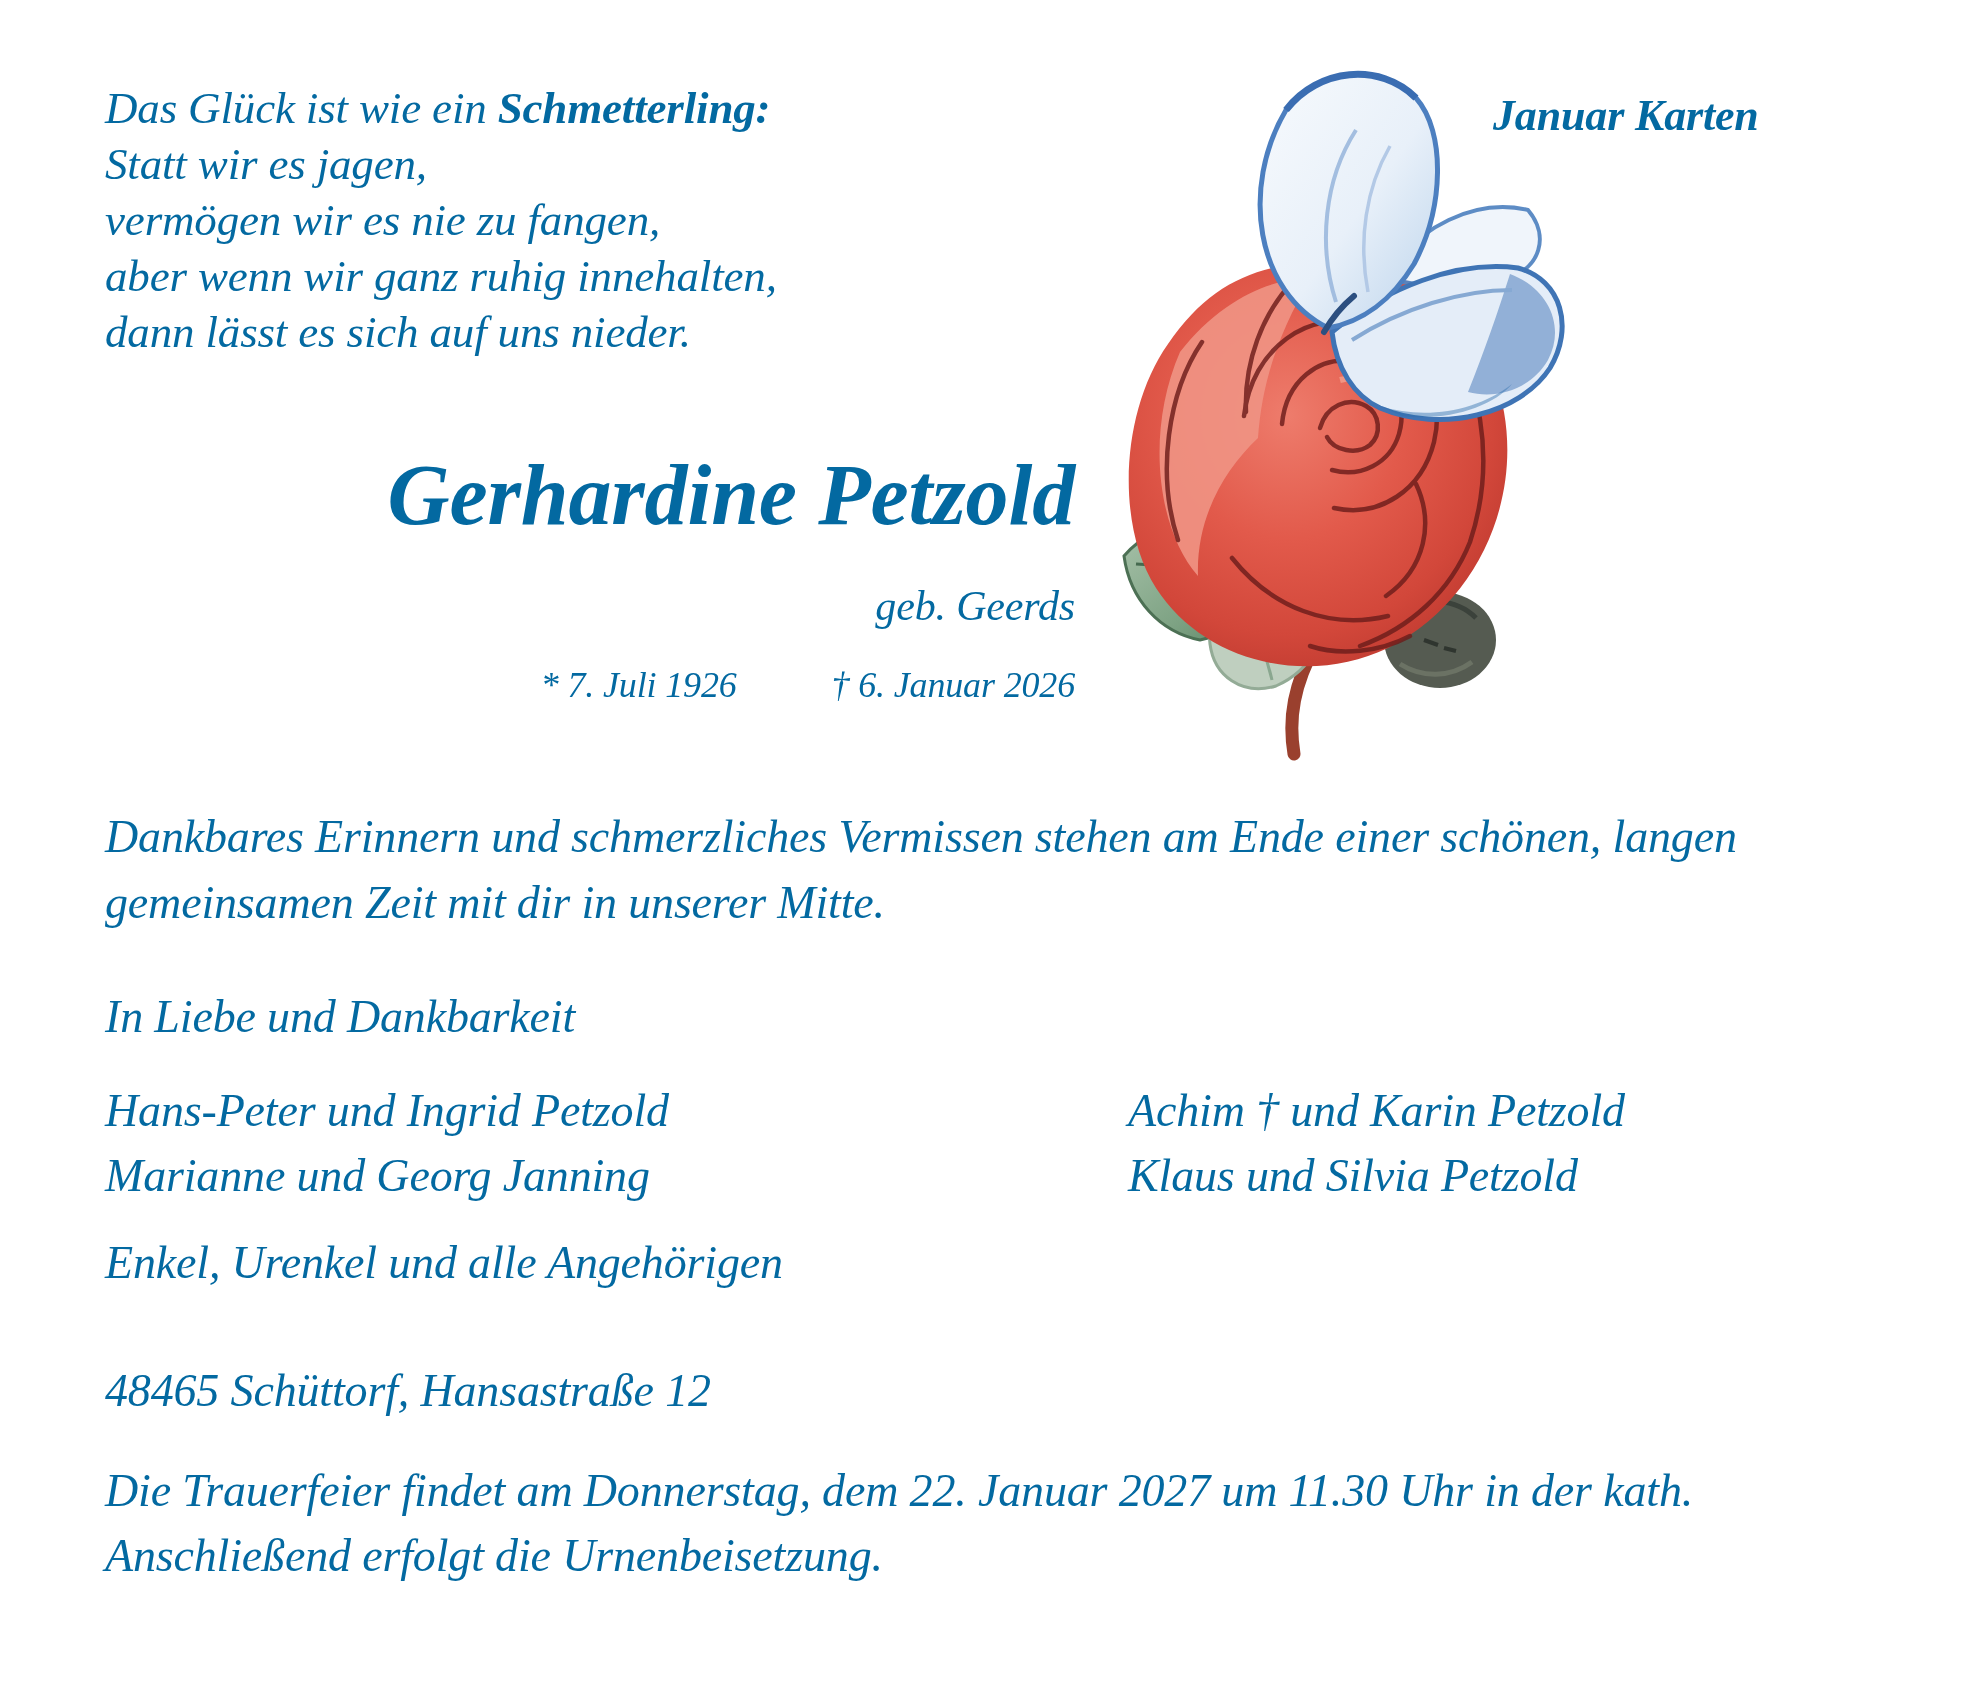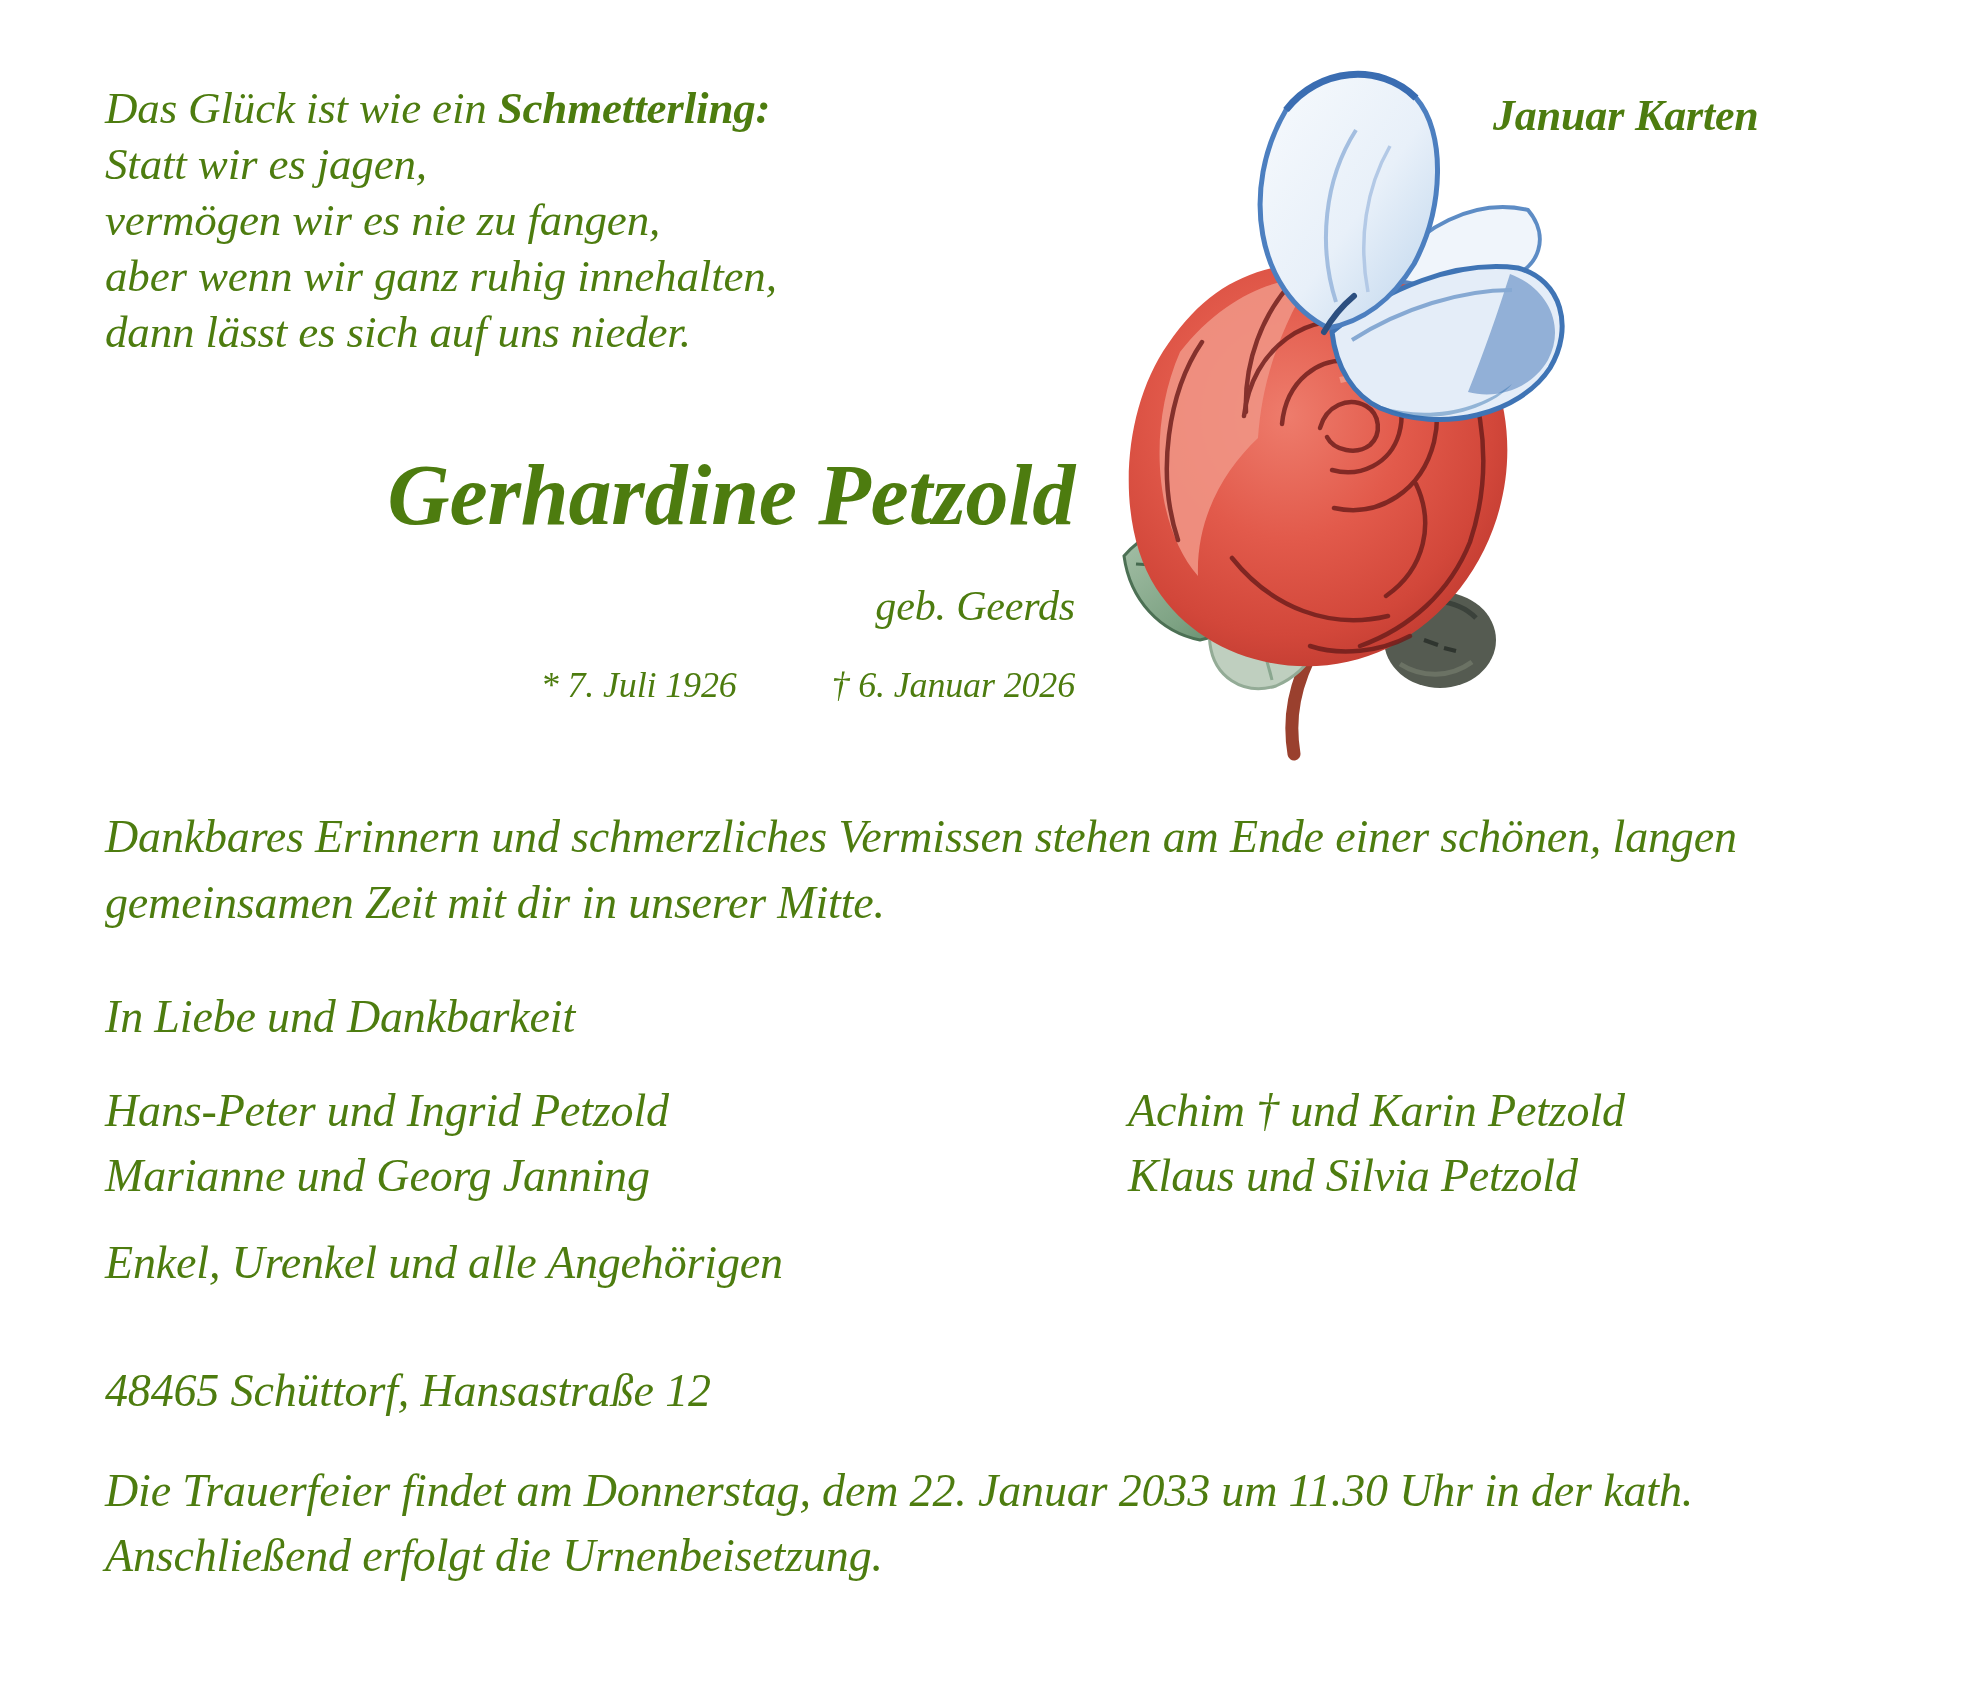--- a/index.html
+++ b/index.html
@@ -4,21 +4,21 @@
 <style>
   * { margin:0; padding:0; box-sizing:border-box; }
   html,body { background:#ffffff; }
   .canvas {
     position:relative;
     width:1980px; height:1690px;
     background:#ffffff;
     overflow:hidden;
     font-family:"Liberation Serif","DejaVu Serif",serif;
     font-style:italic;
-    color:#4d7c0f;
+    color:#0369a1;
     letter-spacing:-0.01em;
   }
   .abs { position:absolute; }
   .b { font-weight:bold; }
 
   .poem   { left:105px; top:80px;  font-size:45px; line-height:56px; }
   .statt  { left:1493px; top:90px; font-size:44px; font-weight:bold; }
 
   .art    { left:1080px; top:40px; width:500px; height:770px; }
 
@@ -146,17 +146,17 @@
   </div>
   <div class="abs mcol mleft">
     <div>Hans-Peter und Ingrid Petzold</div>
     <div>Marianne und Georg Janning</div>
   </div>
   <div class="abs enkel">Enkel, Urenkel und alle Angehörigen</div>
 
   <div class="abs address">48465 Schüttorf, Hansastraße 12</div>
 
   <div class="abs funeral">
-    <div>Die Trauerfeier findet am Donnerstag, dem 22. Januar 2033 um 11.30 Uhr in der kath.</div>
+    <div>Die Trauerfeier findet am Donnerstag, dem 22. Januar 2027 um 11.30 Uhr in der kath.</div>
     <div>Anschließend erfolgt die Urnenbeisetzung.</div>
   </div>
 
 </div>
 
 </body></html>

